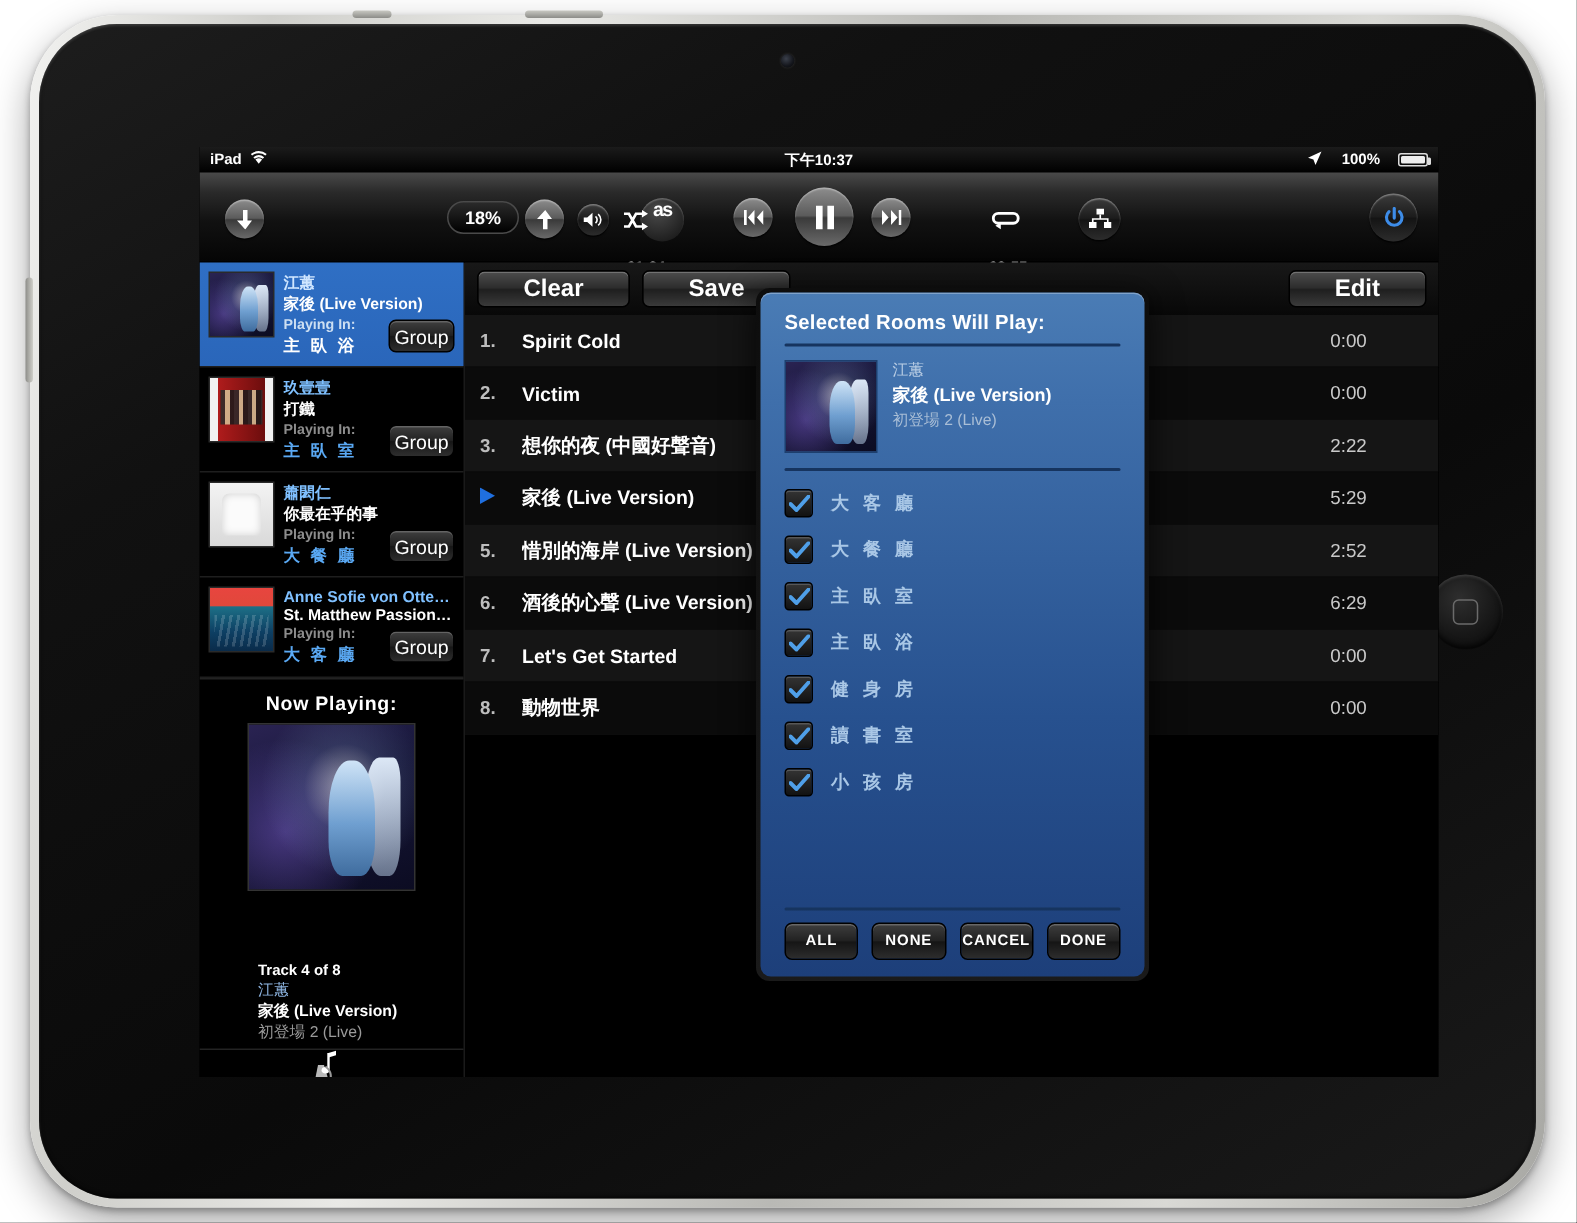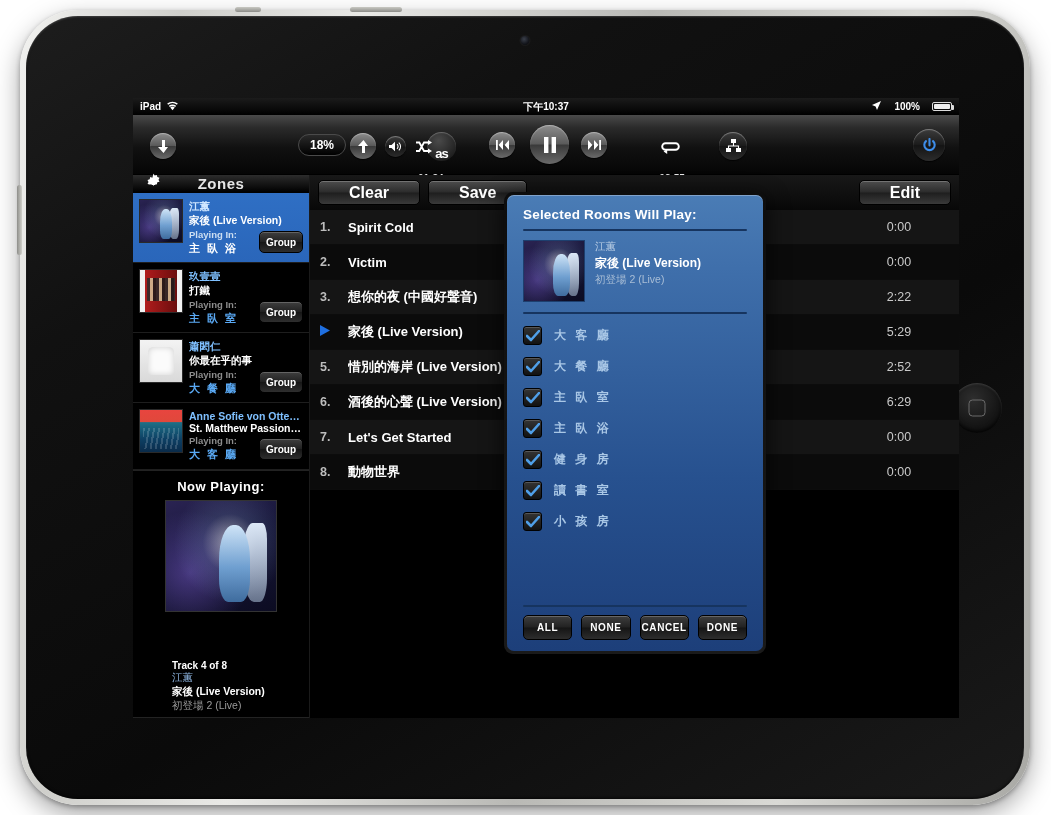--- a/index.html
+++ b/index.html
@@ -78,21 +78,21 @@
     background:linear-gradient(180deg,#3c3c3c 0%,#1c1c1c 48%,#141414 52%,#2c2c2c 100%);
   }
   .pct{
     position:absolute; left:165px; top:19px; width:48px; height:22px; border-radius:12px;
     background:linear-gradient(180deg,#2a2a2a,#000); border:1px solid #4a4a4a;
     color:#fff; font-size:12px; font-weight:bold; display:flex;align-items:center;justify-content:center;
   }
   .lastfm{
     position:absolute; left:294px; top:17px; width:29px;height:29px;border-radius:50%;
     background:radial-gradient(circle at 40% 30%,#4a4a4a,#111);
-    color:#fff;font-size:13px;font-weight:bold;display:flex;align-items:flex-end;justify-content:center;
+    color:#fff;font-size:13px;font-weight:bold;display:flex;align-items:flex-start;justify-content:center;
     letter-spacing:-1px; box-shadow:inset 0 1px 1px rgba(255,255,255,.25);
   }
   .timeleft,.timeright{ position:absolute; color:#e8e8e8; font-size:10px; font-weight:bold;}
   .scrubwrap{ position:absolute; left:304px; top:63px; width:80px; height:3px;}
   .scrub{ width:100%; height:3px; background:#2b2b2b; border-radius:2px; overflow:hidden;}
   .scrub i{ display:block; height:100%; background:#1673e0;}
   .shuffle-ico,.repeat-ico{ position:absolute; color:#fff;}
 
   
   .body{ display:flex; height:543px; }
@@ -112,21 +112,21 @@
   .zone .artist{ color:#7fc0ff; font-size:10.5px; font-weight:bold; white-space:nowrap; overflow:hidden; text-overflow:ellipsis;}
   .zone.sel .artist{ color:#cfe6ff;}
   .zone .track{ color:#fff; font-size:10.5px; font-weight:bold; white-space:nowrap; overflow:hidden; text-overflow:ellipsis;}
   .zone .pin{ color:#8d8d8d; font-size:9.5px; font-weight:bold; margin-top:1px;}
   .zone.sel .pin{ color:#cddff2;}
   .zone .room{ color:#5aa9f4; font-size:11px; font-weight:bold; letter-spacing:2px; margin-top:1px;}
   .zone.sel .room{ color:#ffffff;}
   .gbtn{
     position:absolute; right:6px; bottom:9px; width:44px; height:22px; border-radius:5px;
     background:linear-gradient(180deg,#3f3f3f 0%,#222 48%,#161616 52%,#2e2e2e 100%);
-    border:1px solid #000; color:#fff; font-size:10px; font-weight:bold;
+    border:1px solid #000; color:#fff; font-size:13px; font-weight:normal;
     display:flex;align-items:center;justify-content:center;
     box-shadow:inset 0 1px 0 rgba(255,255,255,.2);
   }
 
   .nowplaying{ flex:1; padding:8px 6px 4px; text-align:center; border-top:1px solid #222;}
   .np-title{ color:#fff; font-size:13px; font-weight:bold; letter-spacing:.5px; margin-bottom:6px;}
   .np-art{ width:112px;height:112px; margin:0 auto 5px; border:1px solid #333; overflow:hidden; position:relative;}
   .np-line{ text-align:left; padding-left:33px;}
   .np-track{ color:#fff;font-size:10px;font-weight:bold;margin-top:48px;}
   .np-artist{ color:#8db4e0;font-size:10.5px;}
@@ -336,29 +336,20 @@
         <svg width="15" height="15" viewBox="0 0 15 15">
             <path d="M7.5 1v6.4" stroke="#3d8ce8" stroke-width="2.1" stroke-linecap="round"></path>
             <path d="M4 3.1a5.2 5.2 0 1 0 7 0" stroke="#3d8ce8" stroke-width="2.1" fill="none" stroke-linecap="round"></path>
           </svg>
       </div>
     </div>
 
     <div class="body">
 
       <div class="sidebar">
-        <div class="sb-header">
-          <span class="gear">
-            <svg width="17" height="17" viewBox="0 0 17 17">
-                <path d="M8.5 5.4a3.1 3.1 0 1 0 0 6.2 3.1 3.1 0 0 0 0-6.2zm0 4.6a1.5 1.5 0 1 1 0-3 1.5 1.5 0 0 1 0 3z" fill="#fff"></path>
-                <path d="M8.5 0l1.1 2 2.2-.6.5 2.2 2.2.6-1 2 1 2-2.2.6-.5 2.2-2.2-.6-1.1 2-1.1-2-2.2.6L4.7 11l-2.2-.6 1-2-1-2 2.2-.6.5-2.2 2.2.6z" fill="#fff"></path>
-              </svg>
-          </span>
-          <span class="ttl">Zones</span>
-        </div>
         <div id="zone-list">
             <div class="zone sel">
               <div class="art aa-jiang"></div>
               <div class="meta">
                 <div class="artist">江蕙</div>
                 <div class="track">家後 (Live Version)</div>
                 <div class="pin">Playing In:</div>
                 <div class="room">主 臥 浴</div>
               </div>
               <div class="gbtn">Group</div>

